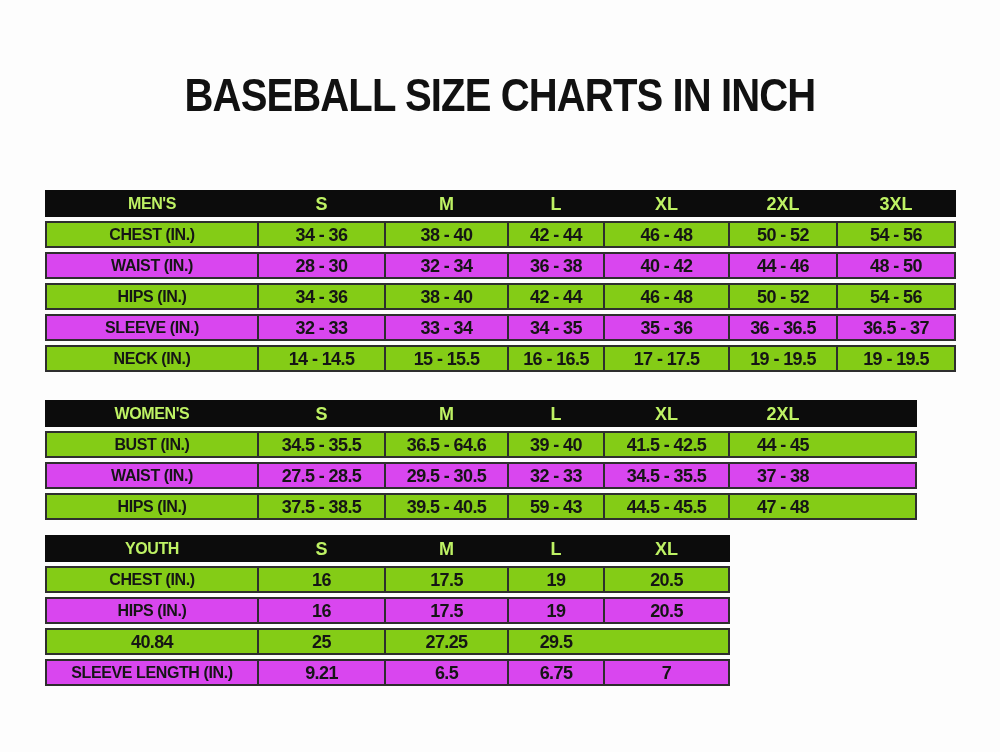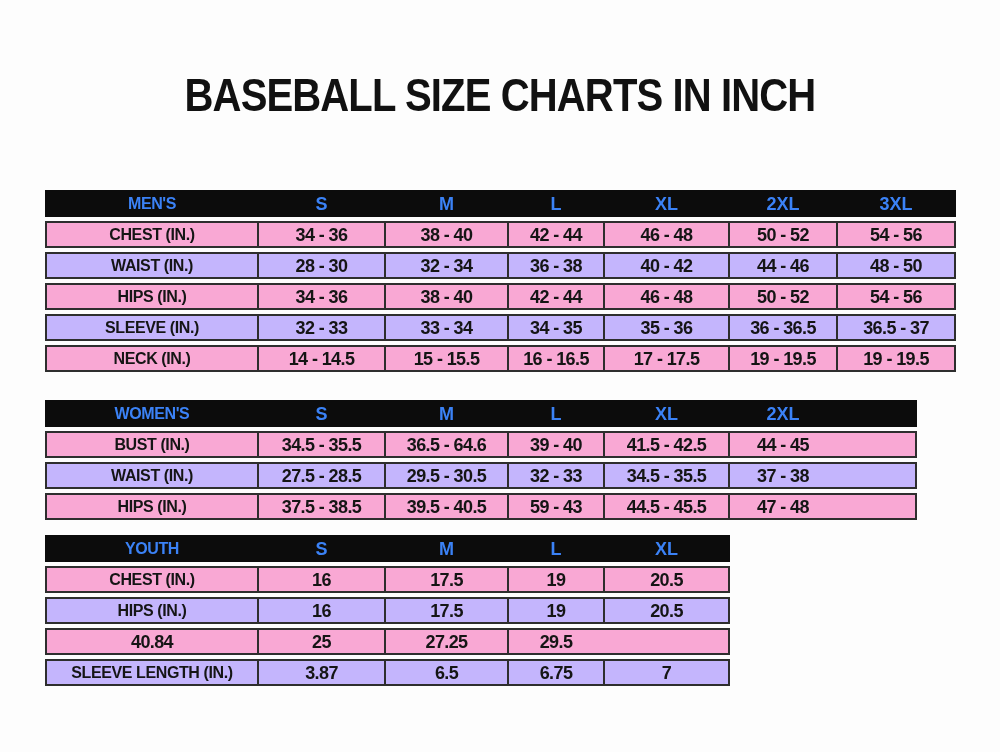--- a/index.html
+++ b/index.html
@@ -28,32 +28,32 @@
   .size-table { position: absolute; left: 45px; }
   .size-table.mens   { top: 190px; }
   .size-table.womens { top: 400px; }
   .size-table.youth  { top: 535px; }
 
   .trow {
     display: grid;
     height: 27px;
     margin-bottom: 4px;
     border: 2px solid #2e2e2e;
-    background: #f9a8d4;
+    background: #84cc16;
   }
   .cols-7 { grid-template-columns: 210px 127px 123px 96px 125px 108px 118px; width: 911px; }
   .cols-6 { grid-template-columns: 210px 127px 123px 96px 125px 108px; width: 872px; }
   .cols-5 { grid-template-columns: 210px 127px 123px 96px 125px; width: 685px; }
 
   .trow.head {
     background: #0c0c0c;
     border-color: #0c0c0c;
-    color: #3b82f6;
-  }
-  .trow.alt { background: #c4b5fd; }
+    color: #bef264;
+  }
+  .trow.alt { background: #d946ef; }
 
   .cell {
     display: flex;
     align-items: center;
     justify-content: center;
     font-weight: bold;
     font-size: 18px;
     letter-spacing: -0.6px;
     white-space: nowrap;
     overflow: hidden;
@@ -184,18 +184,18 @@
     <div class="cell">20.5</div>
   </div>
   <div class="trow cols-5">
     <div class="cell">40.84</div>
     <div class="cell">25</div>
     <div class="cell">27.25</div>
     <div class="cell">29.5</div>
   </div>
   <div class="trow alt cols-5">
     <div class="cell label">SLEEVE LENGTH (IN.)</div>
-    <div class="cell">3.87</div>
+    <div class="cell">9.21</div>
     <div class="cell">6.5</div>
     <div class="cell">6.75</div>
     <div class="cell">7</div>
   </div>
 </section>
 
 </body></html>

